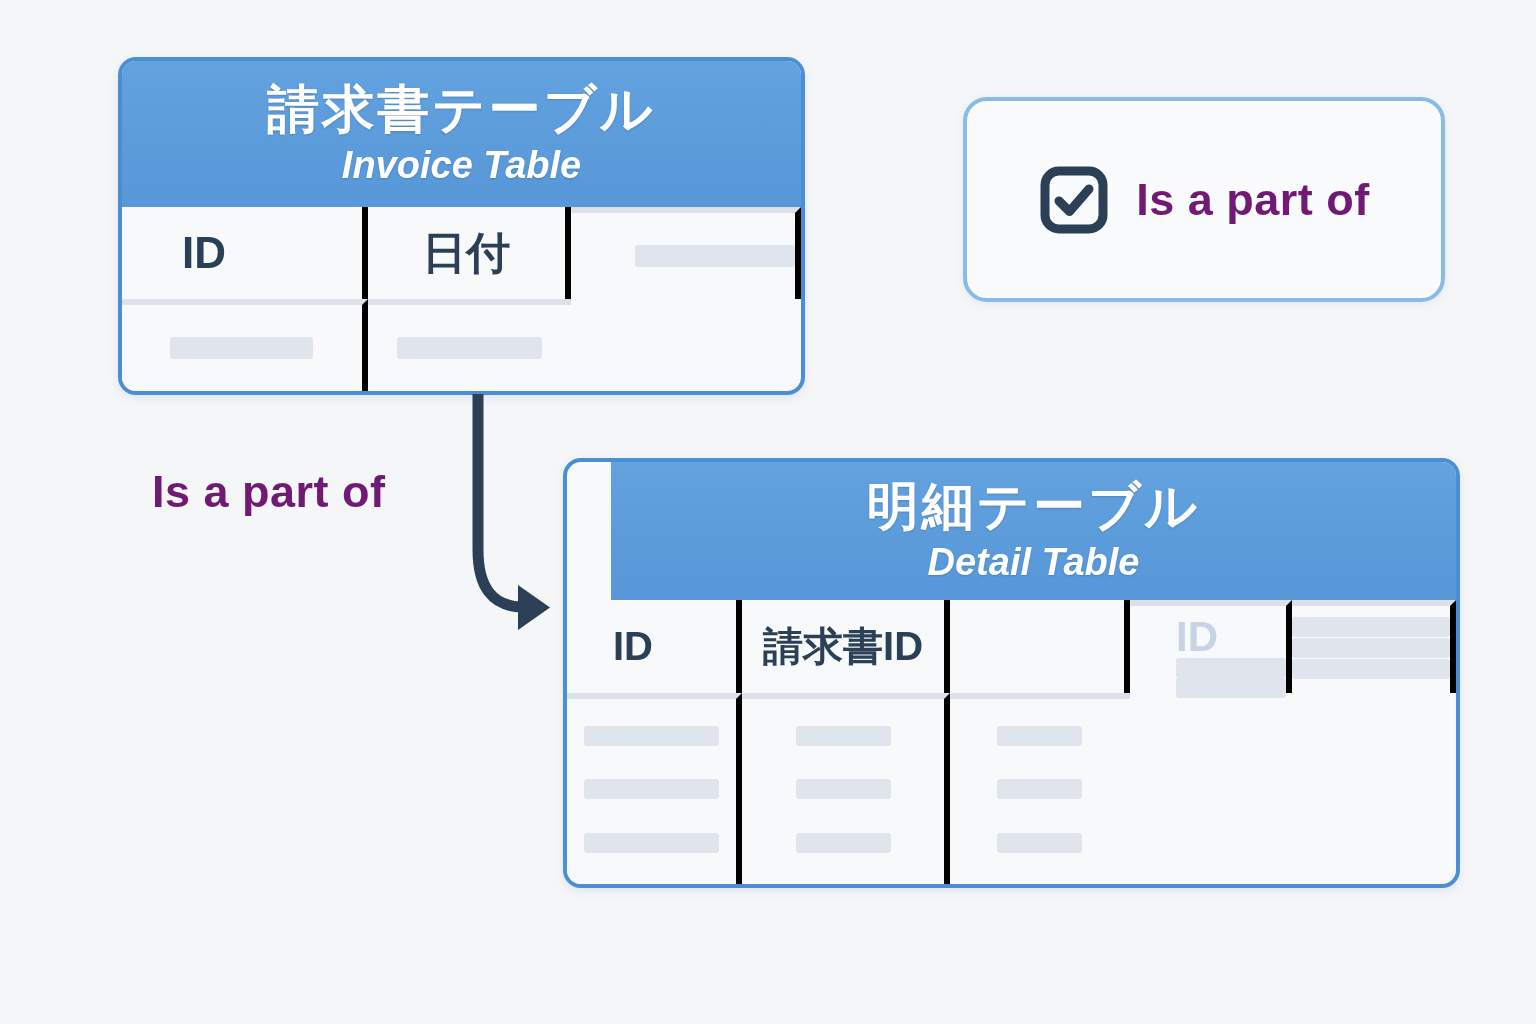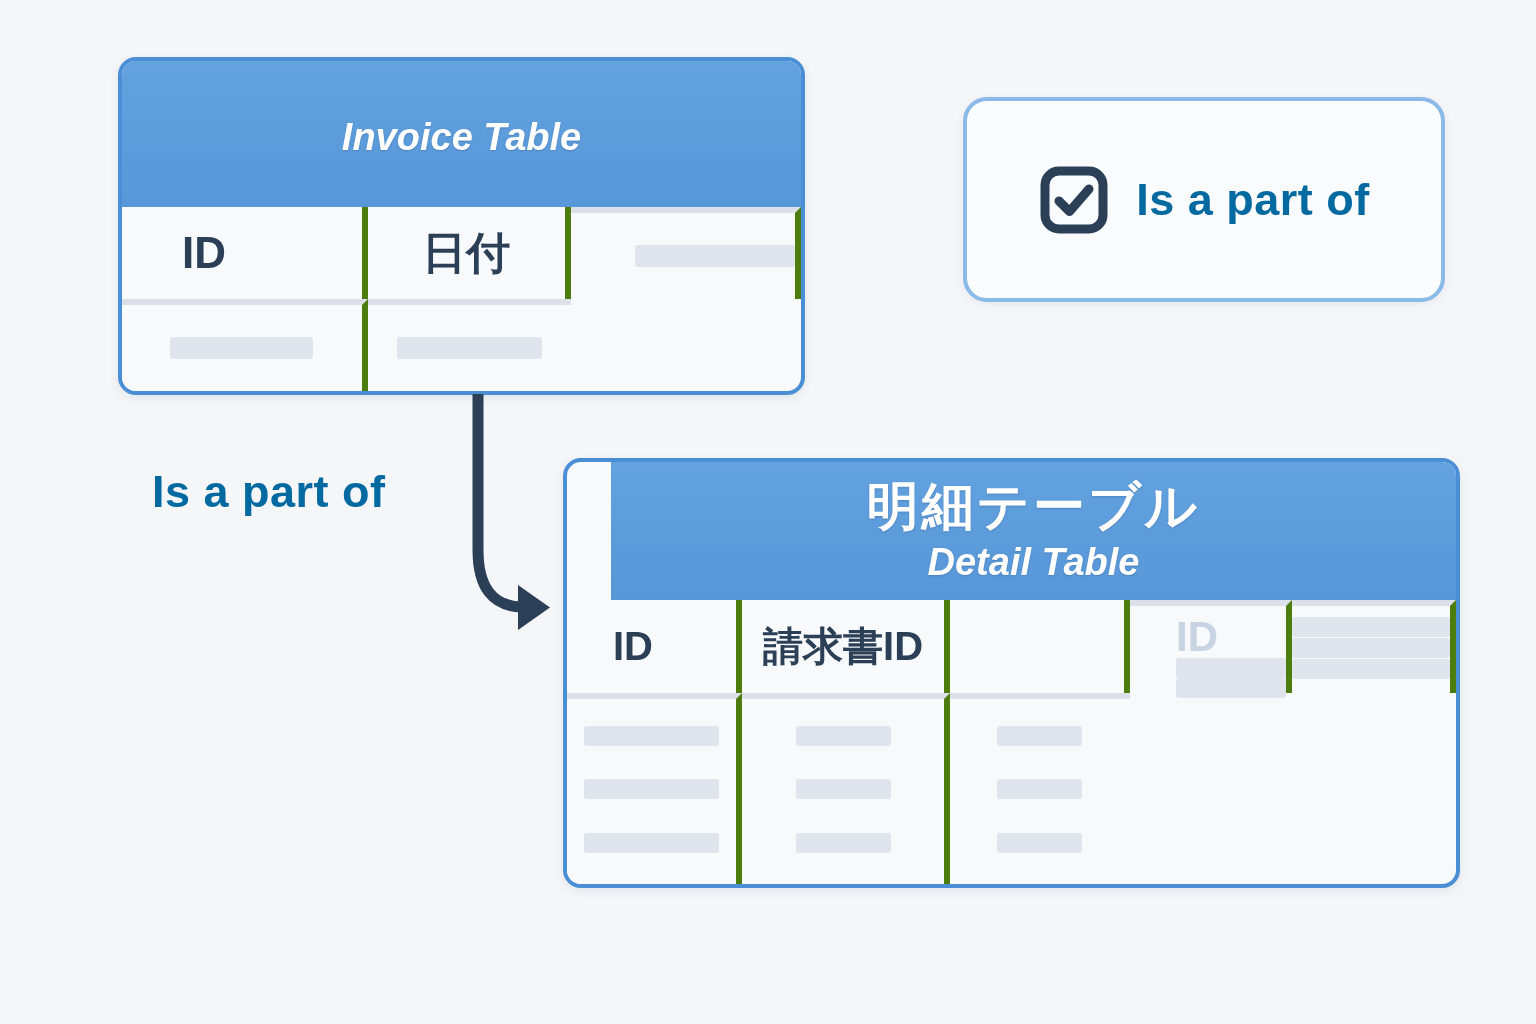--- a/index.html
+++ b/index.html
@@ -51,21 +51,21 @@
 
   .table-grid {
     flex: 1 1 auto;
     display: grid;
   }
   .invoice-grid { grid-template-columns: 257fr 213fr 217fr; grid-template-rows: 92px 1fr; }
   .detail-grid  { grid-template-columns: 183fr 217fr 188fr 163fr 146fr; grid-template-rows: 93px 1fr; }
 
   .col-head, .body-cell {
     background: #f8f9fb;
-    border-right: 6px solid #4d7c0f;
+    border-right: 6px solid #000000;
   }
   .col-head:nth-last-child(1), .body-cell:last-child { border-right: none; }
   .detail-grid .col-head:nth-child(5) { border-right: none; }
   .invoice-grid .col-head:nth-child(3) { border-right: none; }
 
   .col-head {
     display: flex;
     align-items: center;
     justify-content: center;
     font-weight: bold;
@@ -131,21 +131,21 @@
     border-radius: 24px;
     display: flex;
     align-items: center;
     justify-content: center;
     gap: 26px;
     box-shadow: 0 2px 8px rgba(40, 80, 130, 0.08);
   }
   .legend-label, .rel-label {
     font-size: 45px;
     font-weight: 600;
-    color: #0369a1;
+    color: #701a75;
     letter-spacing: 0.5px;
   }
 
   
   .rel-label {
     position: absolute;
     left: 152px; top: 466px;
   }
   .rel-arrow {
     position: absolute;
@@ -153,20 +153,21 @@
     width: 140px; height: 250px;
   }
 </style>
 </head>
 <body>
 
 <div class="canvas">
 
   <div class="table-card" style="left:118px; top:57px; width:687px; height:338px;">
     <div class="table-header" style="height:146px;">
+      <div class="title-ja">請求書テーブル</div>
       <div class="title-en">Invoice Table</div>
     </div>
     <div class="table-grid invoice-grid">
       <div class="col-head align-left">ID</div>
       <div class="col-head">日付</div>
 
       <div class="body-cell align-left">
         <div class="bar w160"></div>
       </div>
       <div class="body-cell">

